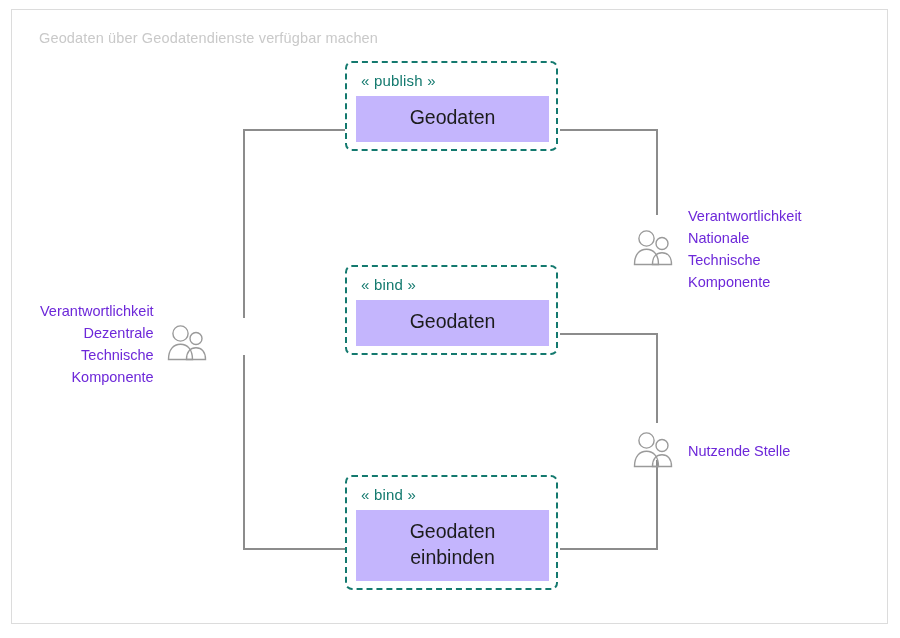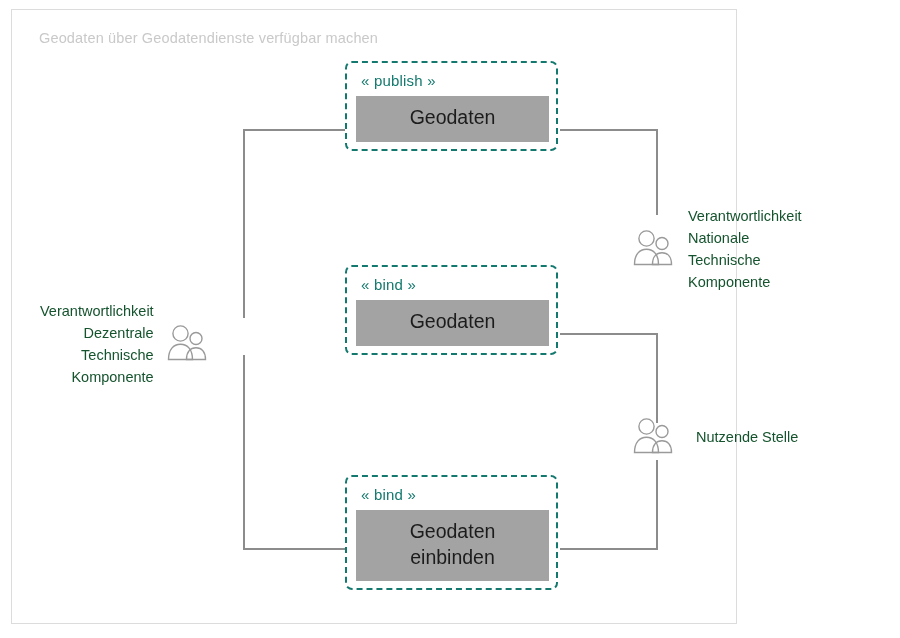--- a/index.html
+++ b/index.html
@@ -16,21 +16,21 @@
     height: 638px;
     background: #ffffff;
     overflow: hidden;
   }
 
   
   .system-frame {
     position: absolute;
     left: 11px;
     top: 9px;
-    width: 726px;
+    width: 877px;
     height: 615px;
     border: 1px solid #dcdcdc;
     box-sizing: border-box;
     background: #ffffff;
   }
   .system-title {
     position: absolute;
     left: 27px;
     top: 20px;
     font-size: 14.5px;
@@ -60,21 +60,21 @@
   }
   .usecase .stereotype {
     font-size: 15px;
     color: #13796e;
     margin: 9px 0 0 14px;
     letter-spacing: 0.2px;
     white-space: nowrap;
   }
   .usecase .ucbody {
     margin: 7px 7px 7px 9px;
-    background: #a3a3a3;
+    background: #c4b5fd;
     color: #1c1c1c;
     font-size: 19.5px;
     line-height: 1.32;
     text-align: center;
     padding: 9px 4px 11px 4px;
   }
   .ucbody span { display: block; }
 
   #uc-publish { left: 345px; top: 61px; }
   #uc-find    { left: 345px; top: 265px; }
@@ -87,28 +87,28 @@
     align-items: center;
   }
   .actor-icon {
     width: 46px;
     height: 46px;
     flex: 0 0 auto;
   }
   .actor-label {
     font-size: 14.5px;
     line-height: 1.52;
-    color: #14532d;
+    color: #6d28d9;
     white-space: pre-line;
   }
   .actor-left  { left: 40px;  top: 300px; }
   .actor-left .actor-label { text-align: right; margin-right: 10px; order: -1; }
   .actor-nat   { left: 630px; top: 205px; }
   .actor-nat .actor-label { text-align: left; margin-left: 12px; }
-  .actor-nutz  { left: 630px; top: 414px; gap: 8px; }
+  .actor-nutz  { left: 630px; top: 428px; }
   .actor-nutz .actor-label { text-align: left; margin-left: 12px; }
 </style>
 </head>
 <body>
 
 <div id="canvas">
 
   <div class="system-frame">
     <div class="system-title">Geodaten über Geodatendienste verfügbar machen</div>
   </div>

